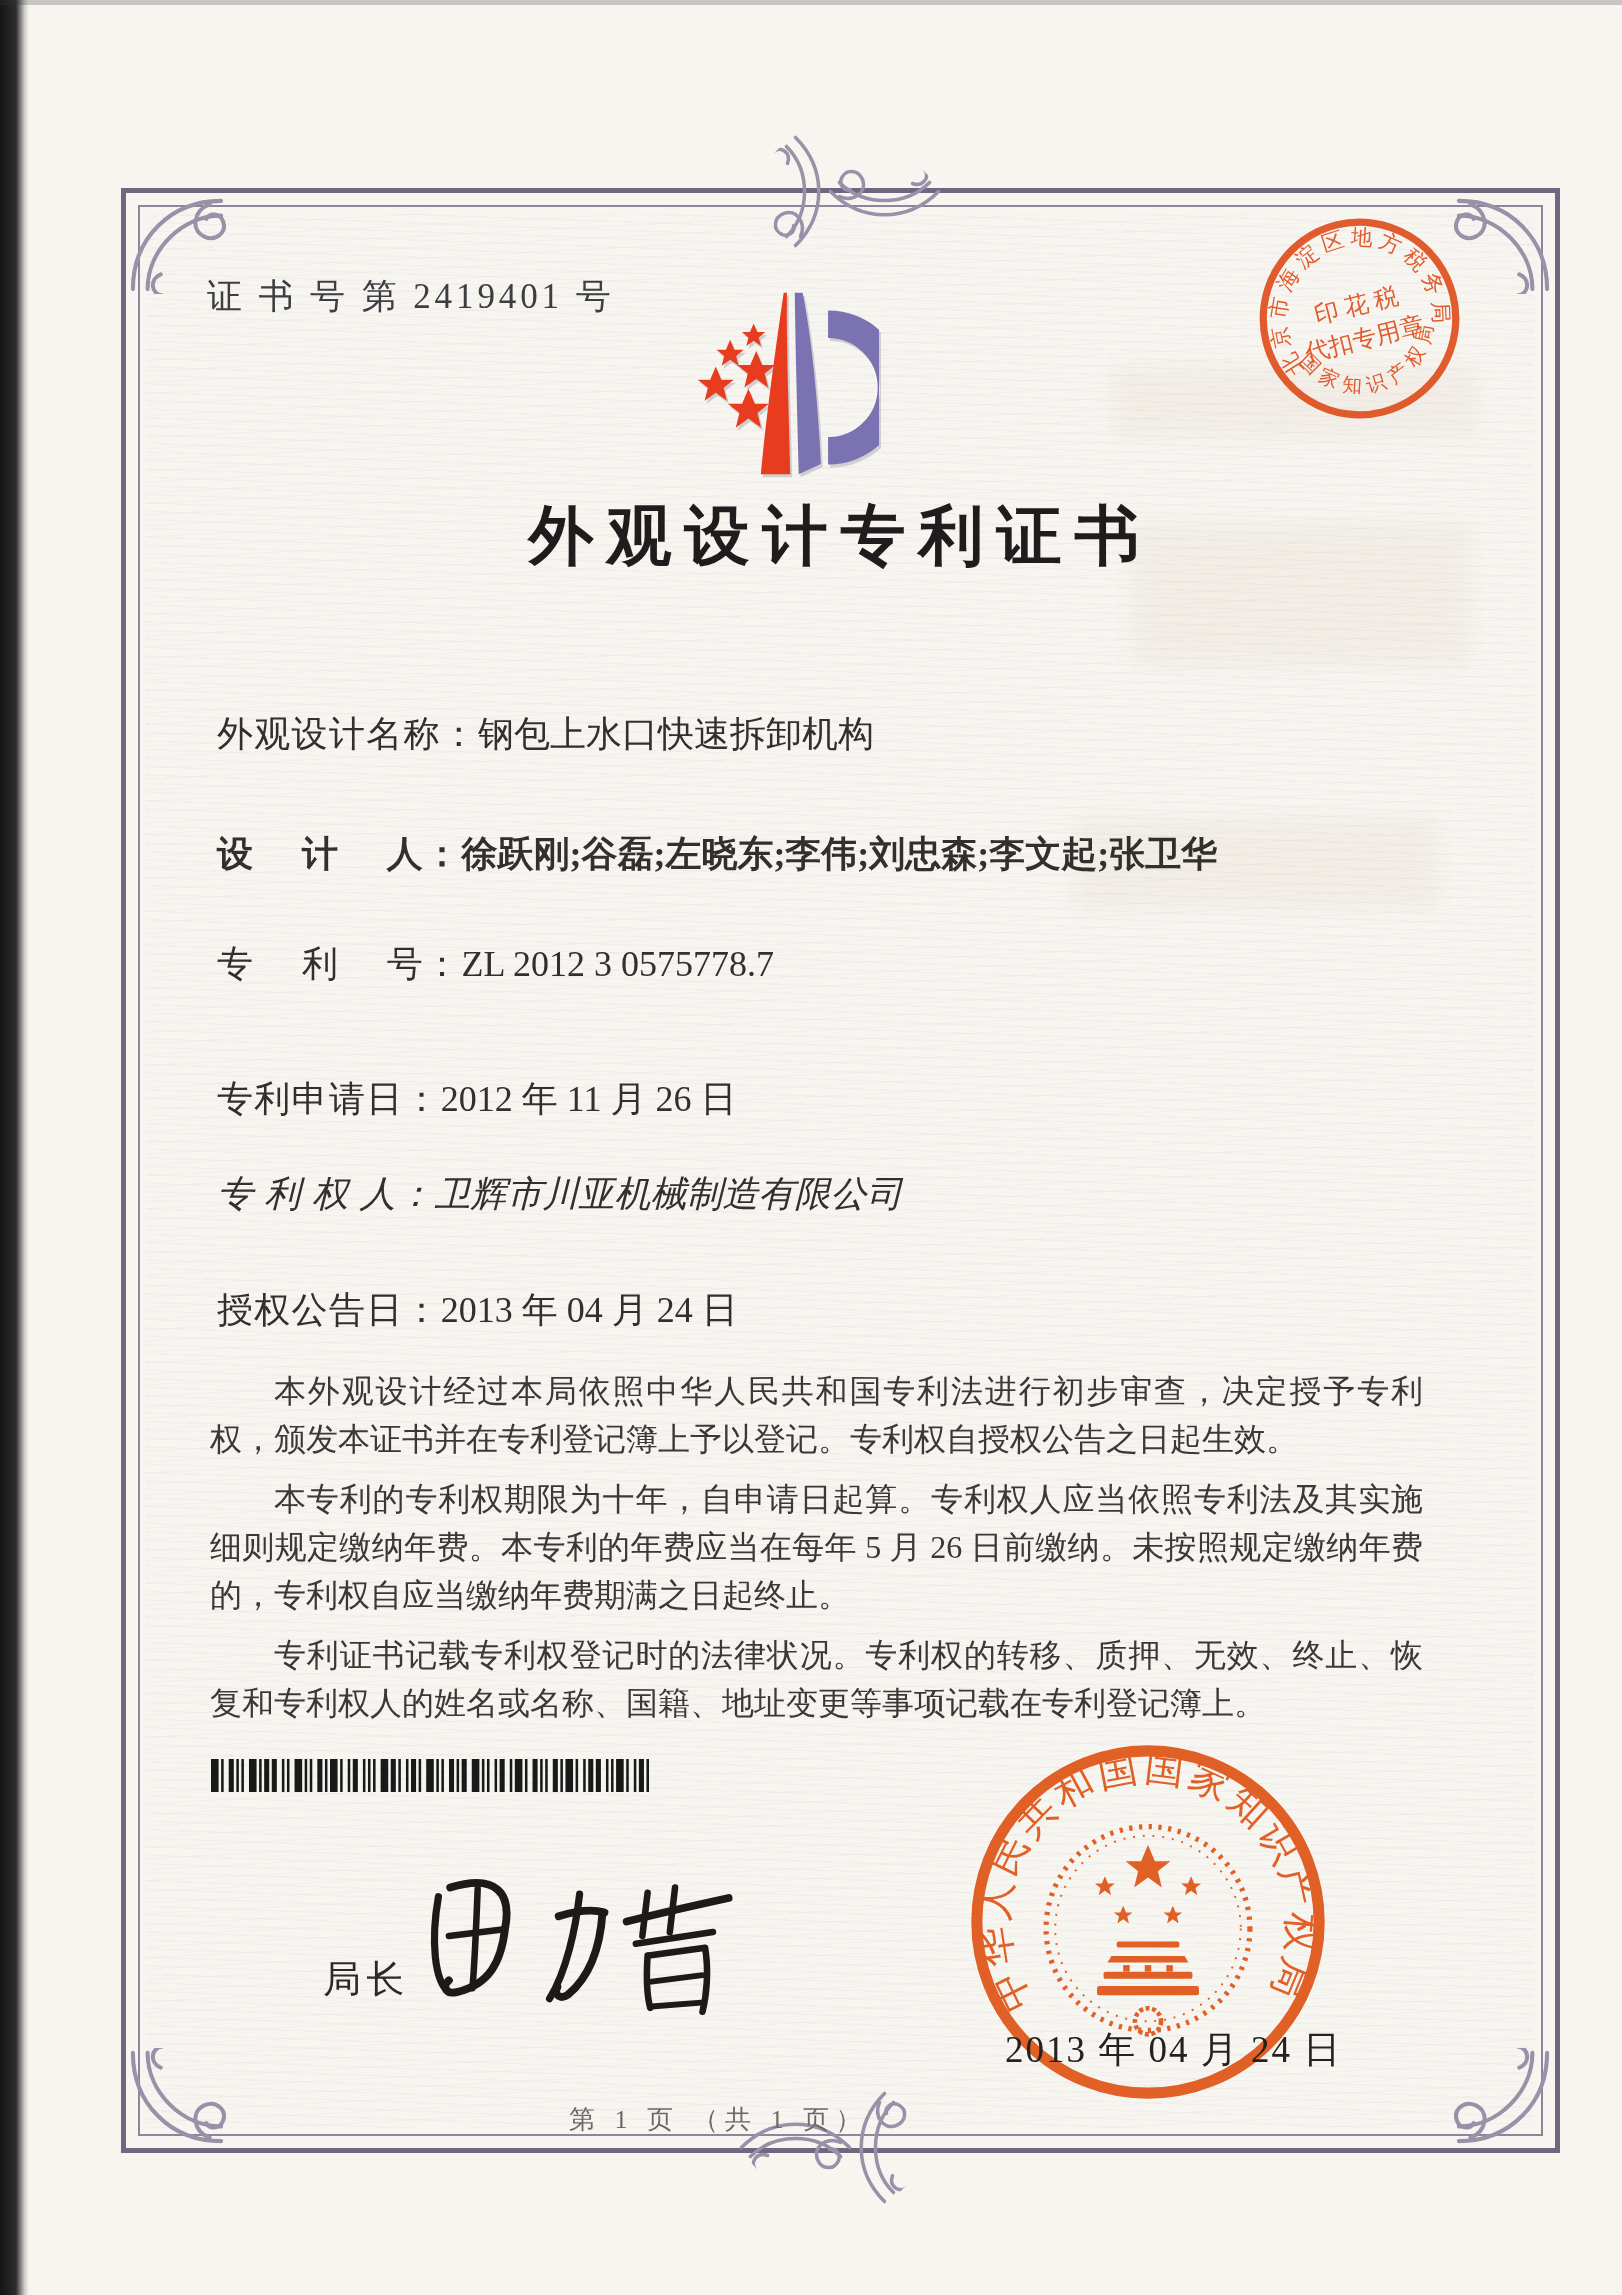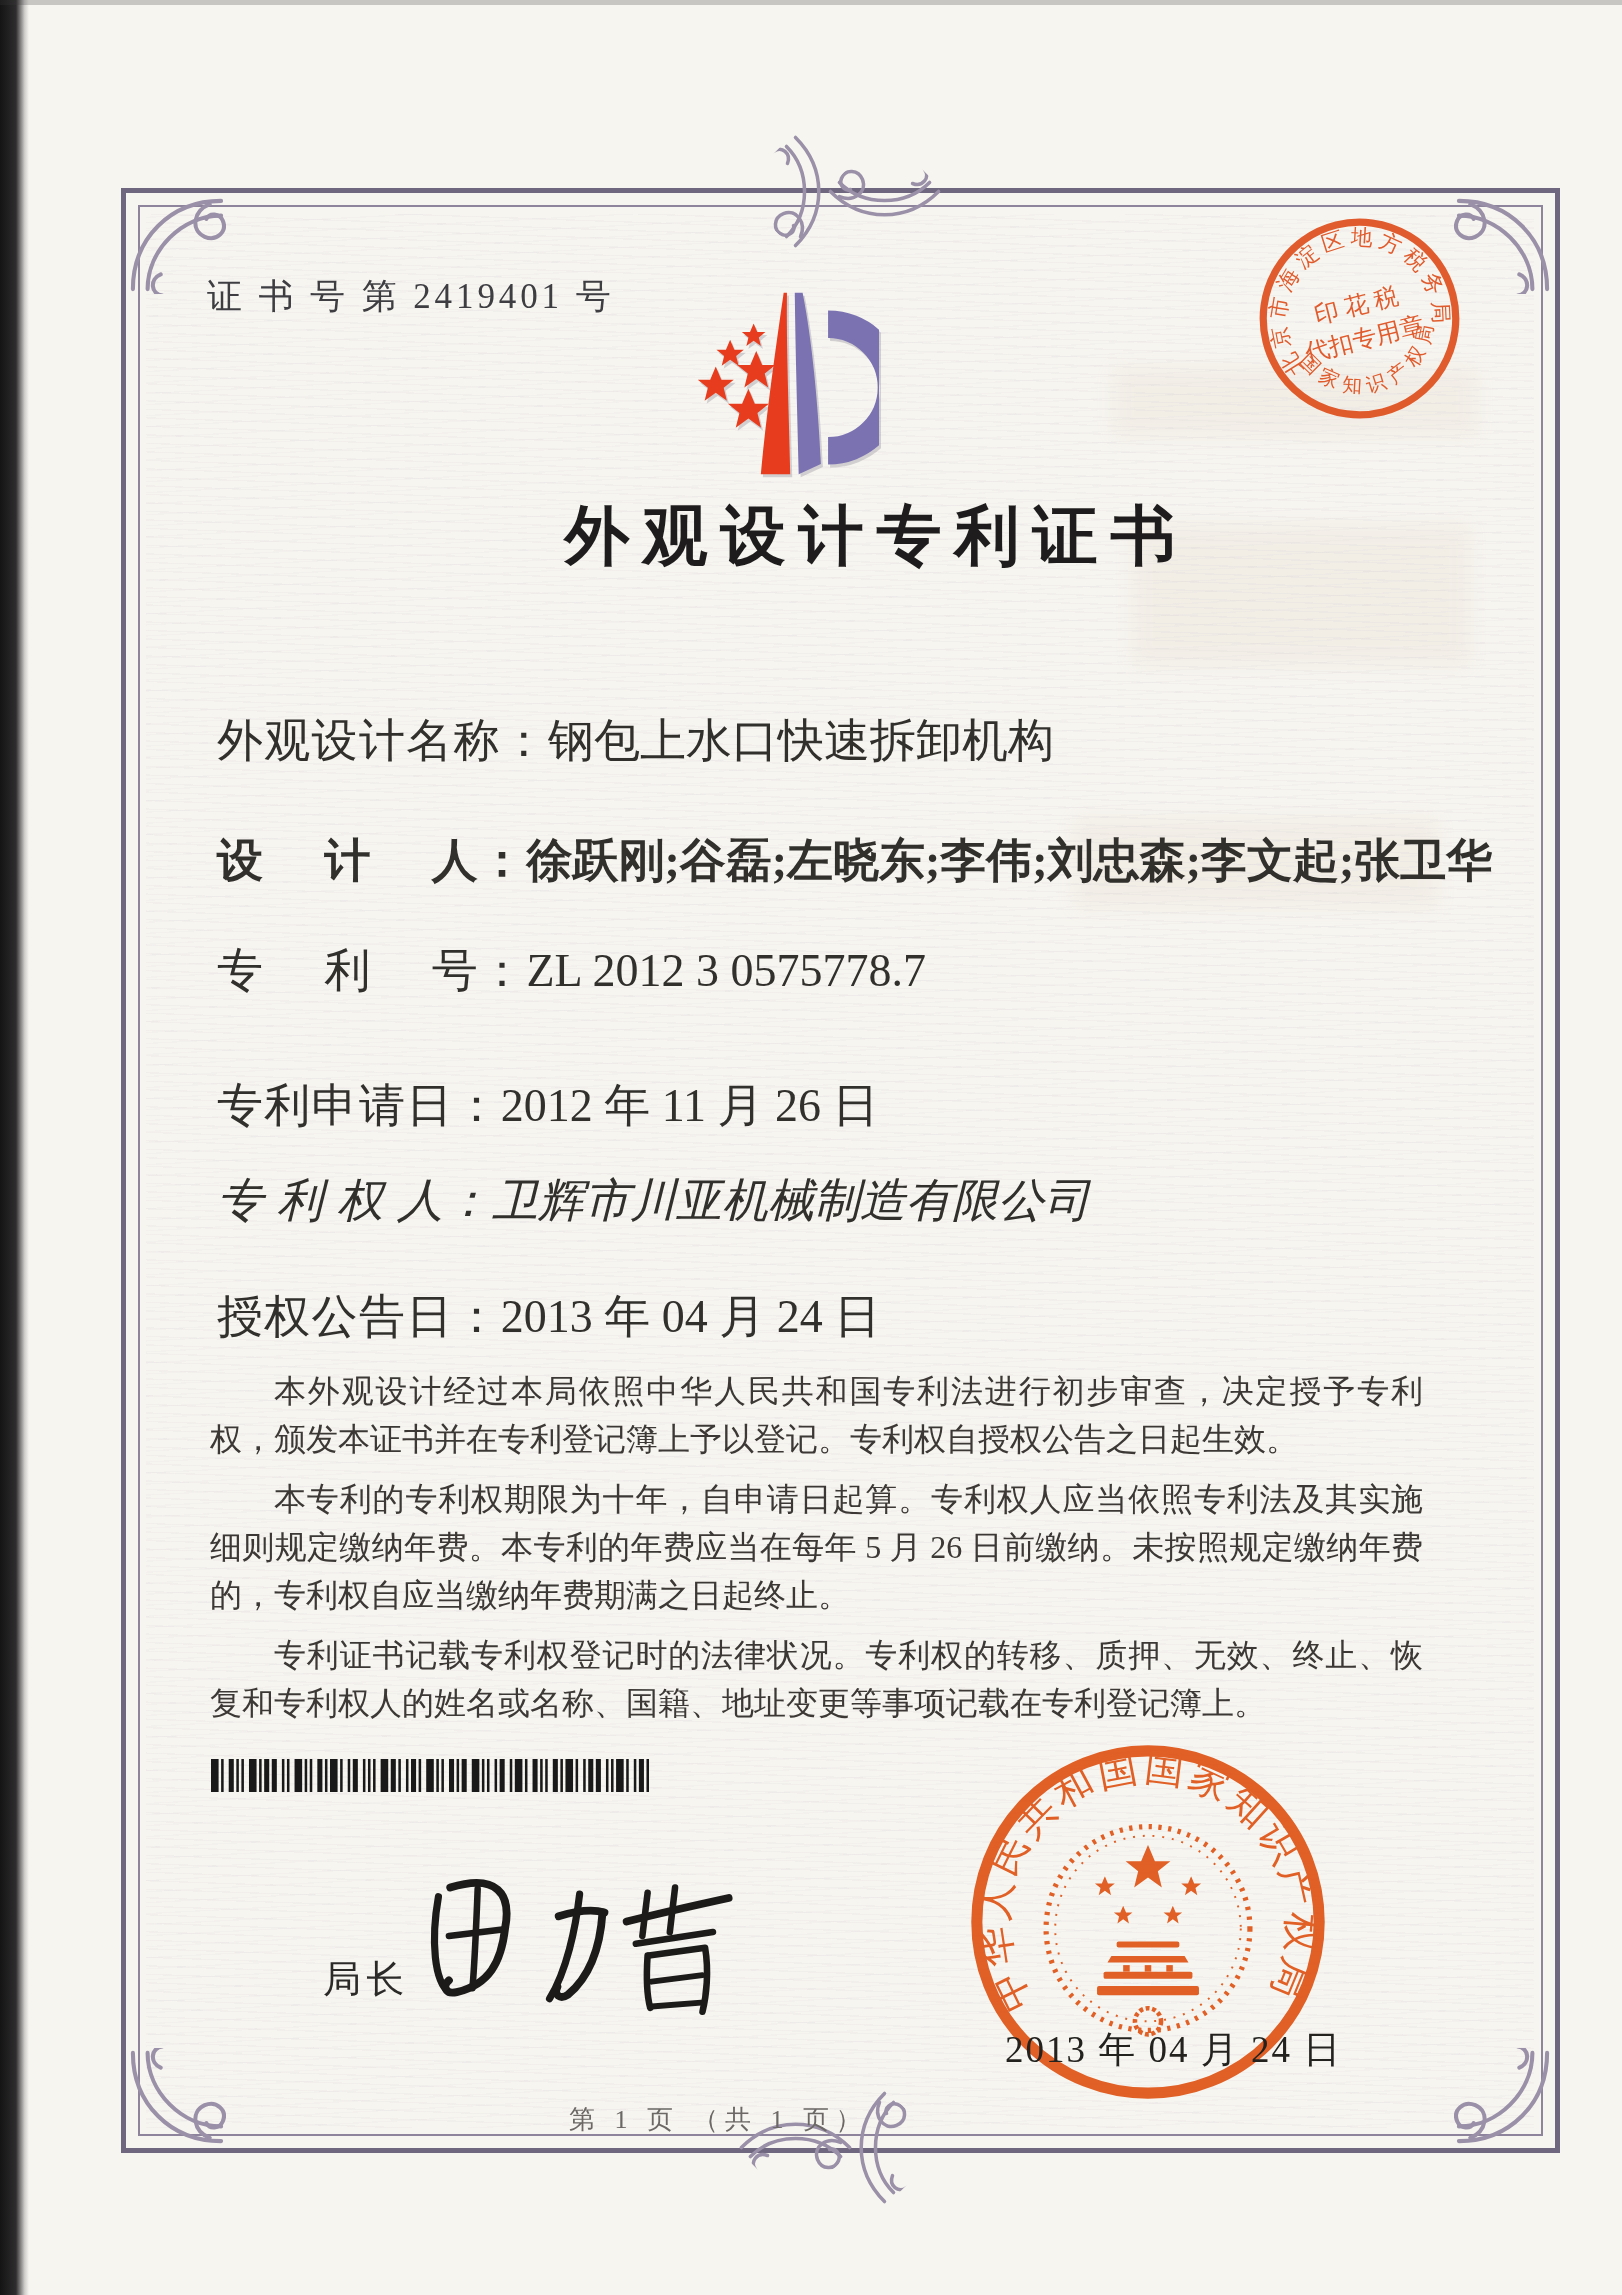--- a/index.html
+++ b/index.html
@@ -27,24 +27,24 @@
   .ghost{position:absolute;background:#c9b49a;opacity:.10;filter:blur(9.2px);border-radius:6.5px;}
 
   .flourish{position:absolute;color:#9a90a8;}
 
   .cert-no{position:absolute;left:171px;top:273px;font-size:35px;color:#3d3d42;letter-spacing:3.9px;margin-left:36px;}
 
   .logo{position:absolute;left:657px;top:286px;width:222px;height:203px;
     filter:drop-shadow(2.6px 3.3px 0 rgba(125,120,135,.30));}
 
   .title{position:absolute;left:121px;top:492px;width:1439px;text-align:center;
-    font-size:65px;font-weight:700;letter-spacing:13px;color:#1e1c1c;margin-left:36px;}
+    font-size:65px;font-weight:700;letter-spacing:13px;color:#1e1c1c;}
 
   .fields{position:absolute;left:217px;top:695px;width:1210px;}
-  .field-row{position:absolute;left:0;font-size:46px;color:#32302d;white-space:nowrap;}
+  .field-row{position:absolute;left:0;font-size:36px;color:#32302d;white-space:nowrap;}
   .field-row .lbl{letter-spacing:1.3px;}
   .f0{top:15px;} .f1{top:135px;font-weight:bold;} .f2{top:245px;} .f3{top:360px;margin-top:20px;} .f4{top:475px;font-style:italic;} .f5{top:591px;}
 
   .body-text{position:absolute;left:198px;top:1355px;width:1237px;
     font-size:32px;line-height:48px;color:#3b3835;text-align:justify;}
   .body-text p{margin:12px;text-indent:2em;}
 
   .barcode{position:absolute;left:211px;top:1759px;width:438px;height:33px;}
 
   .director{position:absolute;left:323px;top:1954px;font-size:38px;color:#2c2a28;letter-spacing:5.2px;font-family:Liberation Mono, monospace;}

